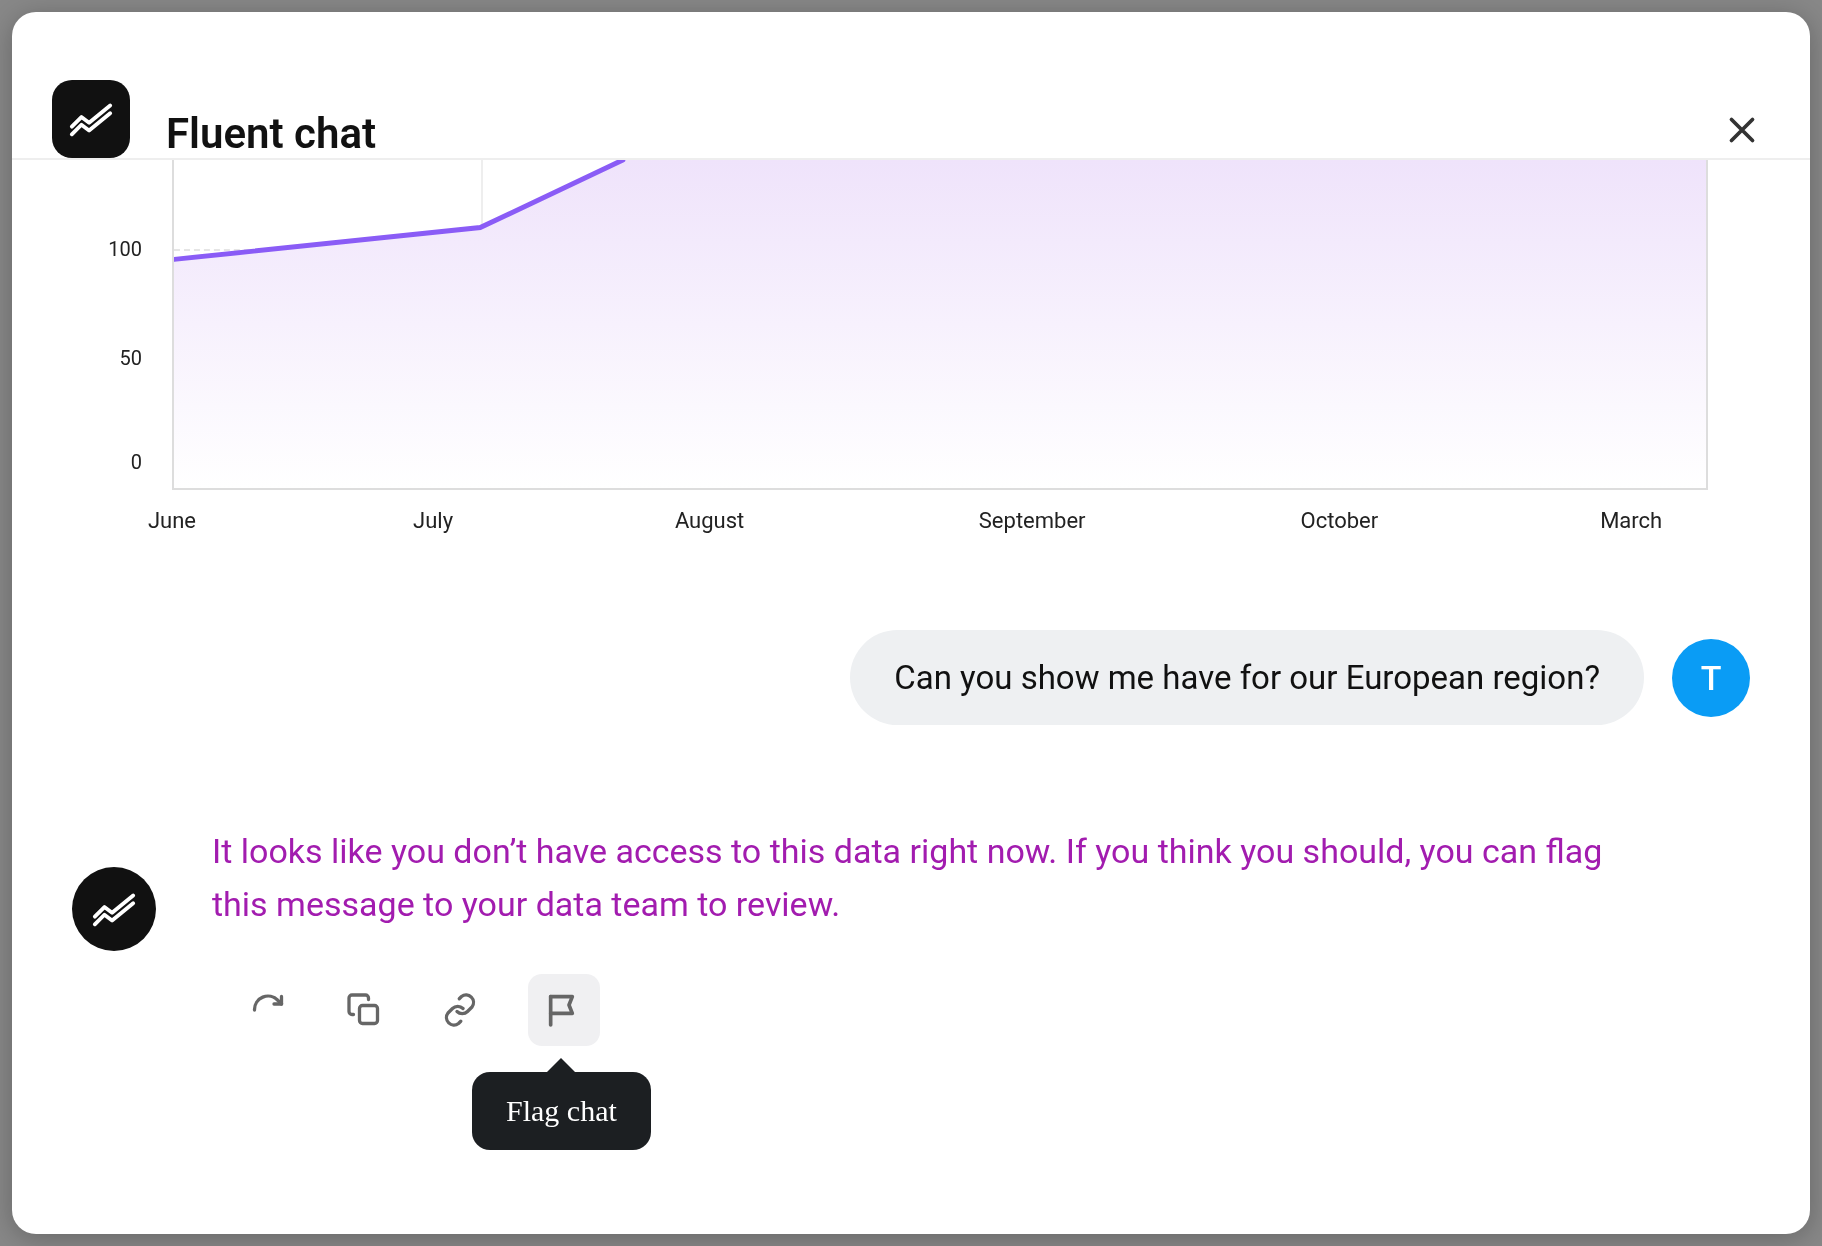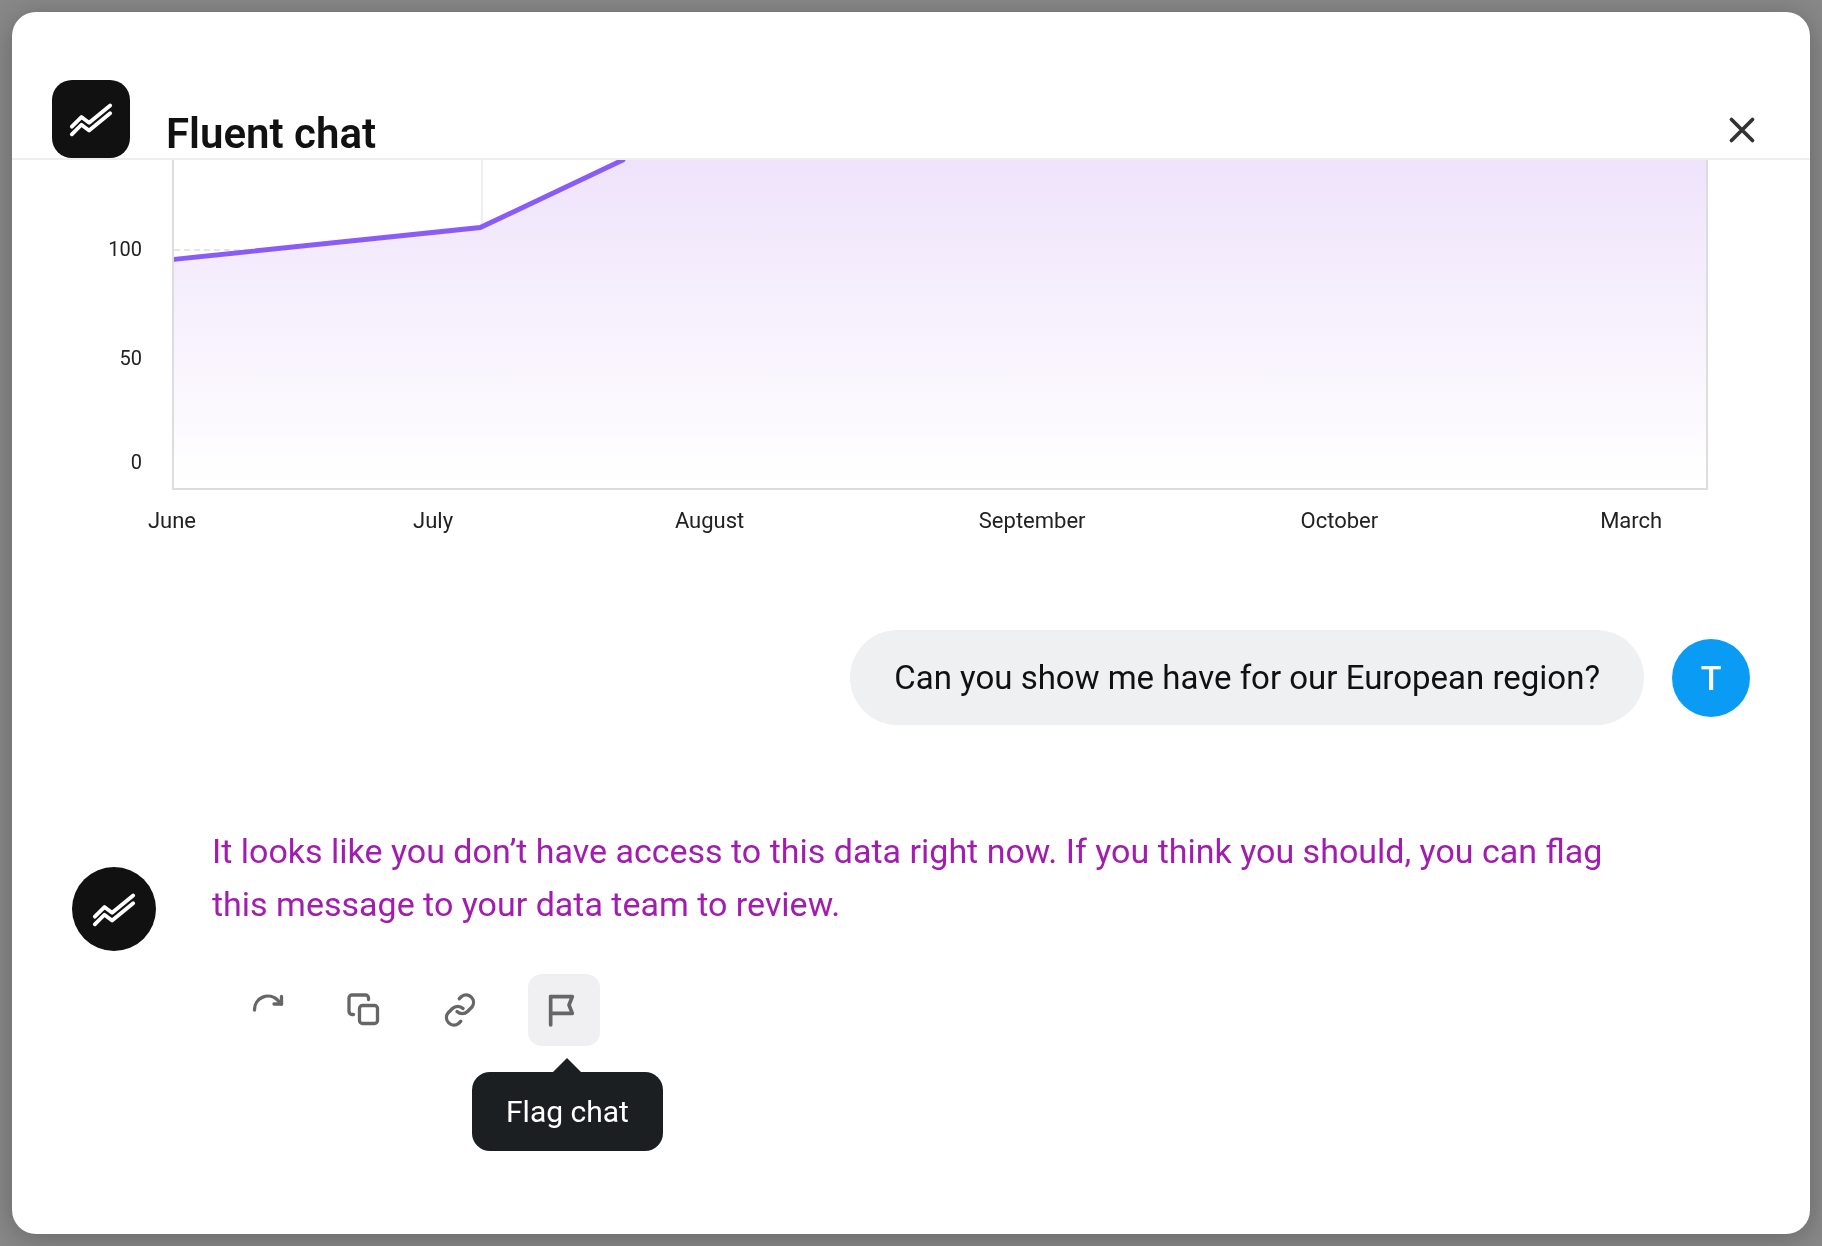--- a/index.html
+++ b/index.html
@@ -174,20 +174,21 @@
   .tooltip {
     position: absolute;
     top: 98px;
     left: 232px;
     background: #1c1f22;
     color: #fff;
     font-size: 30px;
     padding: 22px 34px;
     border-radius: 18px;
     white-space: nowrap;
+    font-family: Liberation Serif, serif;
   }
   .tooltip::before {
     content: "";
     position: absolute;
     top: -14px;
     left: 50%;
     transform: translateX(-50%);
     border-left: 14px solid transparent;
     border-right: 14px solid transparent;
     border-bottom: 14px solid #1c1f22;

